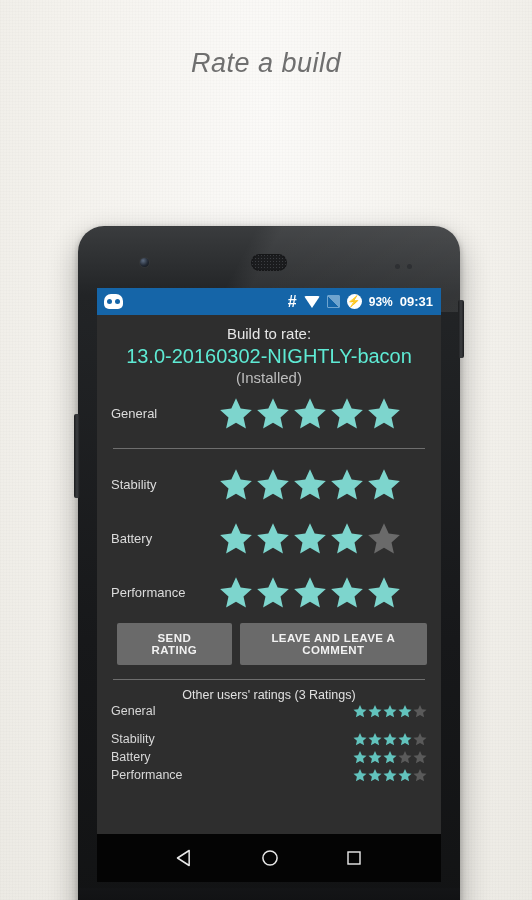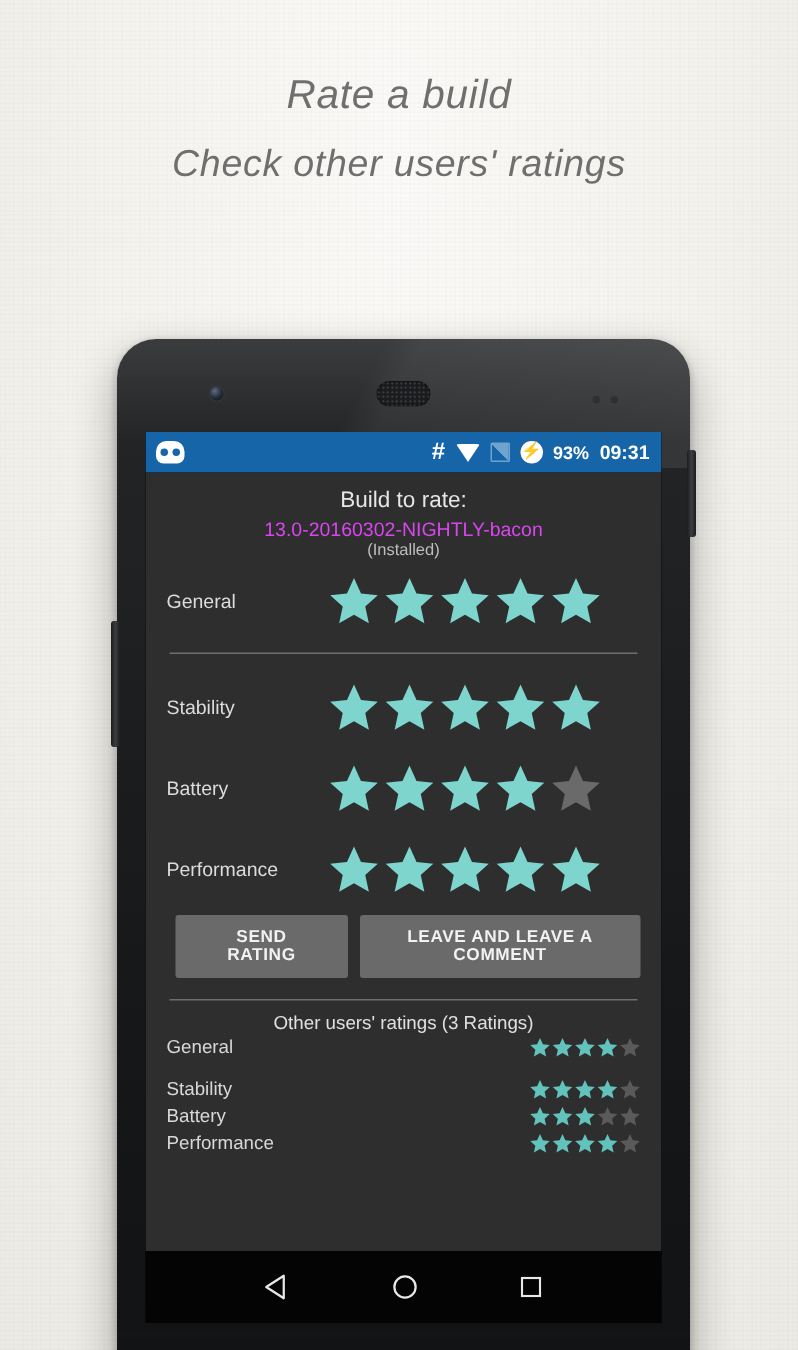--- a/index.html
+++ b/index.html
@@ -150,22 +150,22 @@
   .app {
     height:519px;
     background:#2e2e2e;
     padding:10px 14px 0;
     color:#e3e3e3;
     position:relative;
   }
 
   .build-block { text-align:center; }
   .build-label   { font-size:15px; color:#e6e6e6; margin-bottom:3px; }
-  .build-name    { font-size:13px; color:#d946ef; margin-bottom:1px; }
-  .build-status  { font-size:11px; color:#bdbdbd; }
+  .build-name    { font-size:20px; color:#5eead4; margin-bottom:1px; }
+  .build-status  { font-size:15px; color:#bdbdbd; }
 
   .divider {
     height:1px; background:#6e6e6e;
     margin:8px 2px;
   }
 
   .rate-row {
     display:flex; align-items:center;
     height:54px;
   }
@@ -230,21 +230,20 @@
     background:linear-gradient(180deg,#141517,#0e0f10);
   }
 </style>
 </head>
 <body>
 
 <div class="texture"></div>
 
 <div class="headings">
   <div class="headline headline-1">Rate a build</div>
-  <div class="headline headline-2">Check other users' ratings</div>
 </div>
 
 <div class="phone">
   <div class="phone-glare"></div>
   <div class="side-btn btn-volume"></div>
   <div class="side-btn btn-power"></div>
   <div class="front-cam"></div>
   <div class="earpiece"></div>
   <div class="sensors">
     <i></i>

